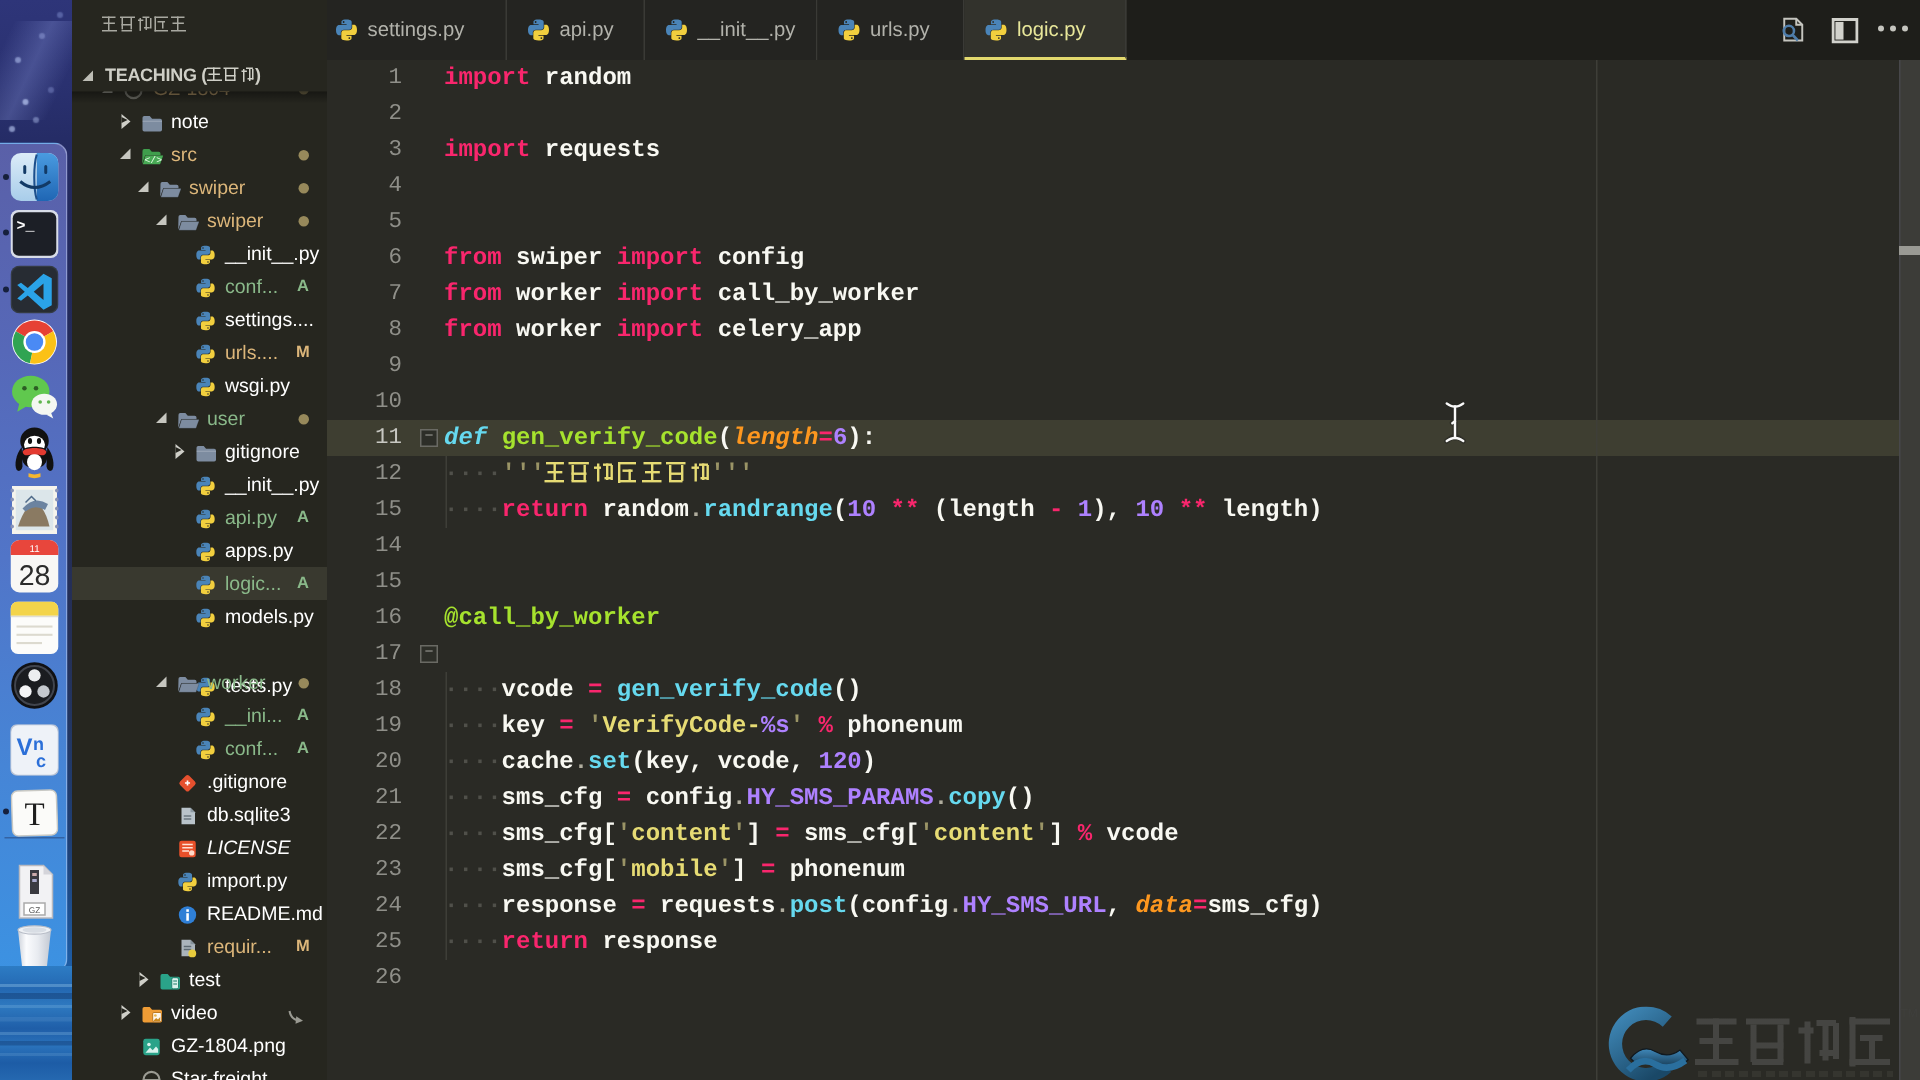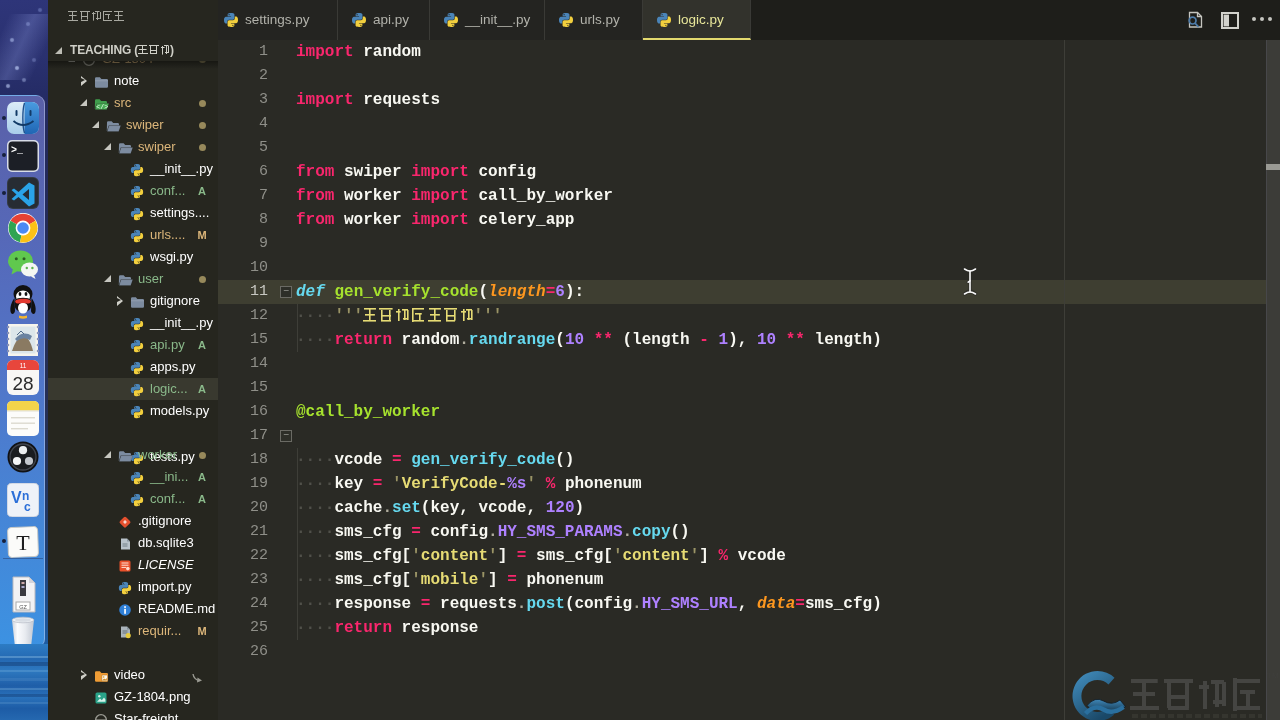--- a/index.html
+++ b/index.html
@@ -400,20 +400,29 @@
       <div class="trow" style="top:620px;">
         <span class="fico" style="left:70px"><svg width="14" height="14">
             <path d="M3 1.5 h6 l3 3 v8 h-9 z" fill="#aab4bb"></path>
             <path d="M9 1.5 l3 3 h-3 z" fill="#84919a"></path>
             <path d="M4.5 6 h5 M4.5 8 h5" stroke="#5d6a72" stroke-width=".9"></path>
             <circle cx="10.2" cy="10.6" r="2.6" fill="#e7cb3c"></circle>
           </svg></span>
         <span class="tlab gitM" style="left:90px">requir...</span>
         <span class="badgeL gitM">M</span>
       </div>
+      <div class="trow" style="top:642px;">
+        <span class="chR" style="left:45px"></span>
+        <span class="fico" style="left:58px"><svg width="15" height="14">
+            <path d="M1 3.5 a1.2 1.2 0 0 1 1.2-1.2 h3.6 l1.6 1.8 h5.4 a1.2 1.2 0 0 1 1.2 1.2 v6.2 a1.2 1.2 0 0 1-1.2 1.2 h-10.6 a1.2 1.2 0 0 1-1.2-1.2 z" fill="#2aa389"></path>
+            <rect x="8.5" y="4.8" width="4.5" height="7.4" rx="1" fill="#d9f2ec" stroke="#1c7a66" stroke-width=".6"></rect>
+            <path d="M9.5 7 h2.5 M9.5 9 h2.5" stroke="#1c7a66" stroke-width=".7"></path>
+          </svg></span>
+        <span class="tlab plain" style="left:78px">test</span>
+      </div>
       <div class="trow" style="top:664px;">
         <span class="chR" style="left:33px"></span>
         <span class="fico" style="left:46px"><svg width="15" height="14">
             <path d="M1 3.5 a1.2 1.2 0 0 1 1.2-1.2 h3.6 l1.6 1.8 h5.4 a1.2 1.2 0 0 1 1.2 1.2 v6.2 a1.2 1.2 0 0 1-1.2 1.2 h-10.6 a1.2 1.2 0 0 1-1.2-1.2 z" fill="#ef9c35"></path>
             <rect x="7.8" y="6" width="5.8" height="6.2" rx=".8" fill="#fdf6ec" stroke="#b86f14" stroke-width=".6"></rect>
             <circle cx="9.6" cy="8" r=".9" fill="#e8b64f"></circle>
             <path d="M8.1 11.6 l2-2 1.2 1 1.5-1.6 v2.6 z" fill="#c9881f"></path>
           </svg></span>
         <span class="tlab plain" style="left:66px">video</span>
         <span style="position:absolute;left:144px;top:5px"><svg width="12" height="12">

